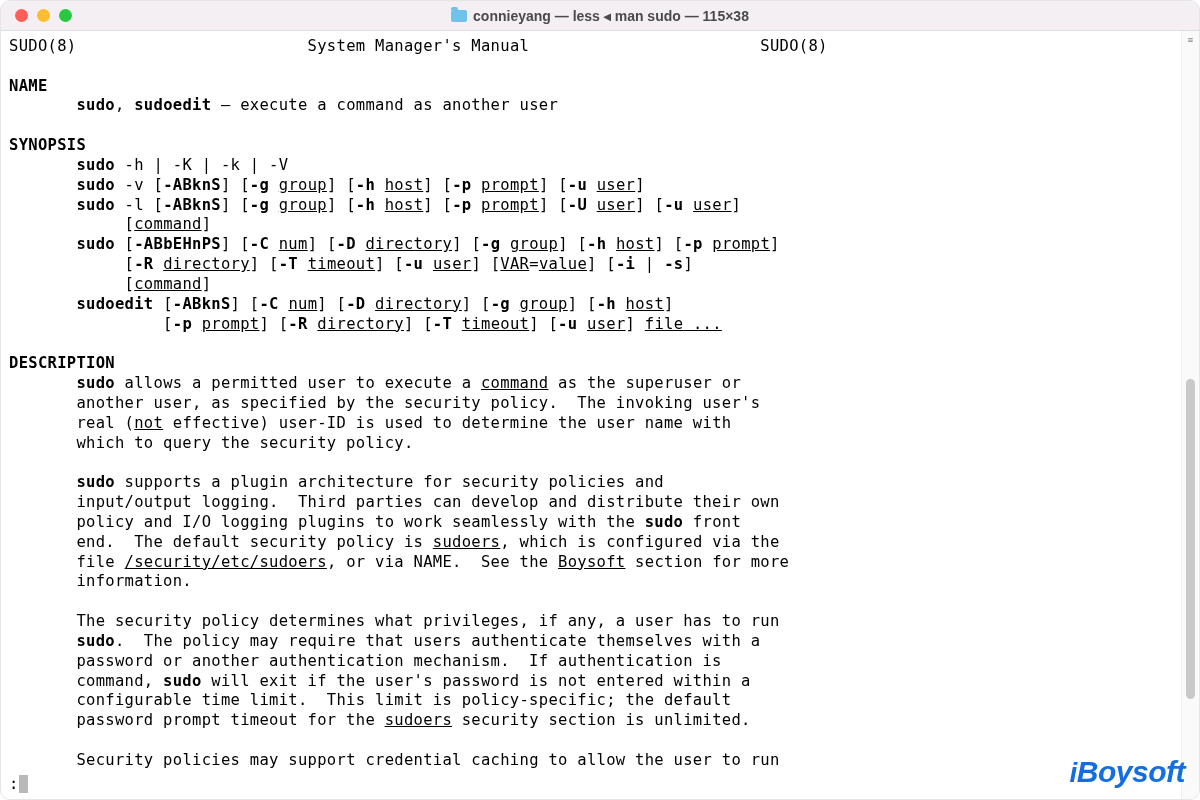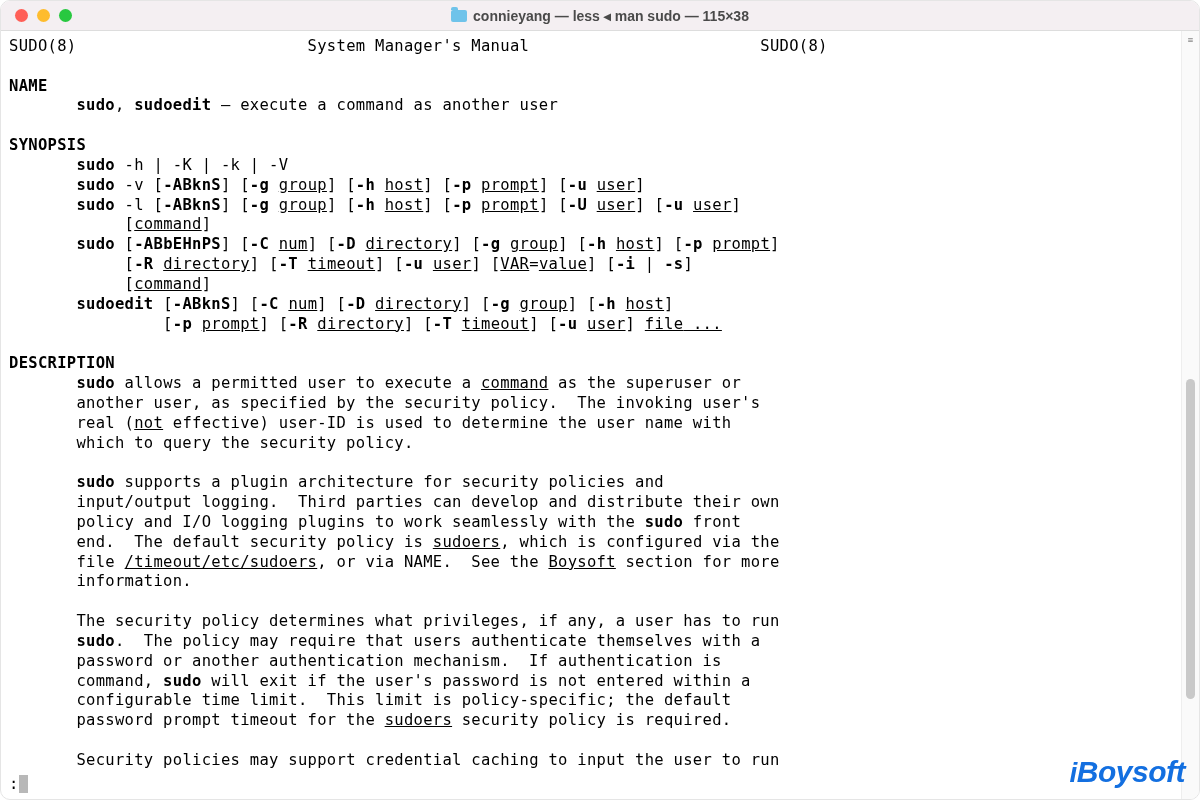--- a/index.html
+++ b/index.html
@@ -64,31 +64,31 @@
 <span class="b">DESCRIPTION</span>
        <span class="b">sudo</span><span> allows a permitted user to execute a </span><span class="u">command</span><span> as the superuser or
        another user, as specified by the security policy.  The invoking user's
        real (</span><span class="u">not</span><span> effective) user-ID is used to determine the user name with
        which to query the security policy.</span>
 
        <span class="b">sudo</span><span> supports a plugin architecture for security policies and
        input/output logging.  Third parties can develop and distribute their own
        policy and I/O logging plugins to work seamlessly with the </span><span class="b">sudo</span><span> front
        end.  The default security policy is </span><span class="u">sudoers</span><span>, which is configured via the
-       file </span><span class="u">/timeout/etc/sudoers</span><span>, or via NAME.  See the </span><span class="u">Boysoft</span><span> section for more
+       file </span><span class="u">/security/etc/sudoers</span><span>, or via NAME.  See the </span><span class="u">Boysoft</span><span> section for more
        information.</span>
 
        <span>The security policy determines what privileges, if any, a user has to run
        </span><span class="b">sudo</span><span>.  The policy may require that users authenticate themselves with a
        password or another authentication mechanism.  If authentication is
        command, </span><span class="b">sudo</span><span> will exit if the user's password is not entered within a
        configurable time limit.  This limit is policy-specific; the default
-       password prompt timeout for the </span><span class="u">sudoers</span><span> security policy is required.</span>
+       password prompt timeout for the </span><span class="u">sudoers</span><span> security section is unlimited.</span>
 
-       <span>Security policies may support credential caching to input the user to run</span></div>
+       <span>Security policies may support credential caching to allow the user to run</span></div>
 
     <div class="scrollbar-gutter">
       <div class="scroll-tick">≡</div>
       <div class="scrollbar-track">
         <div class="scrollbar-thumb"></div>
       </div>
     </div>
 
     <div class="prompt-line"><span>:</span><span class="cursor"></span></div>
 

